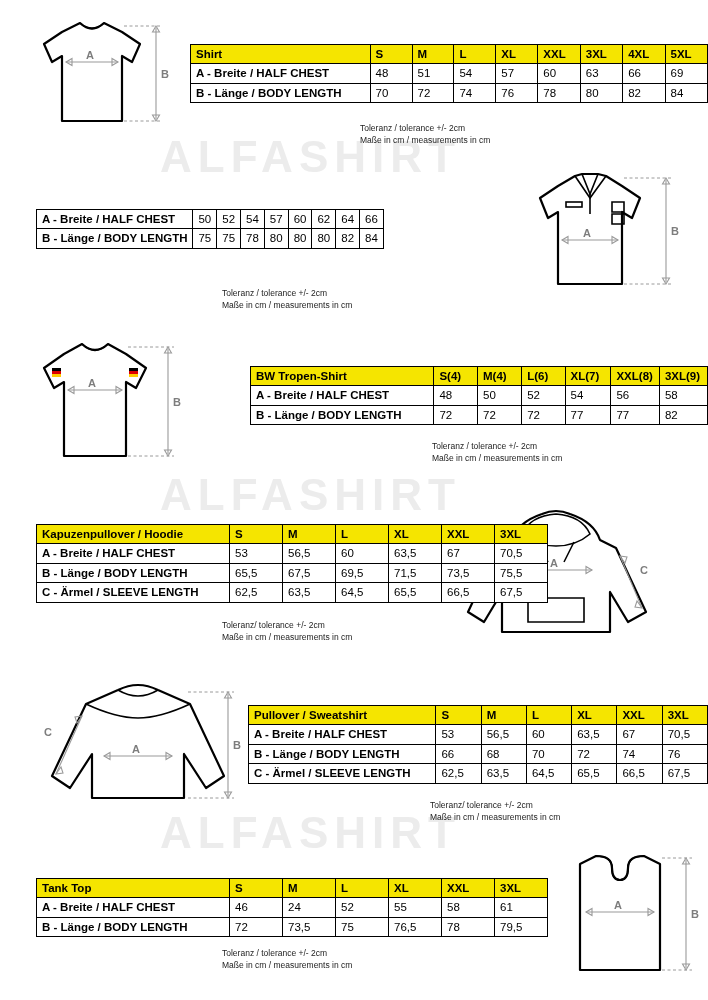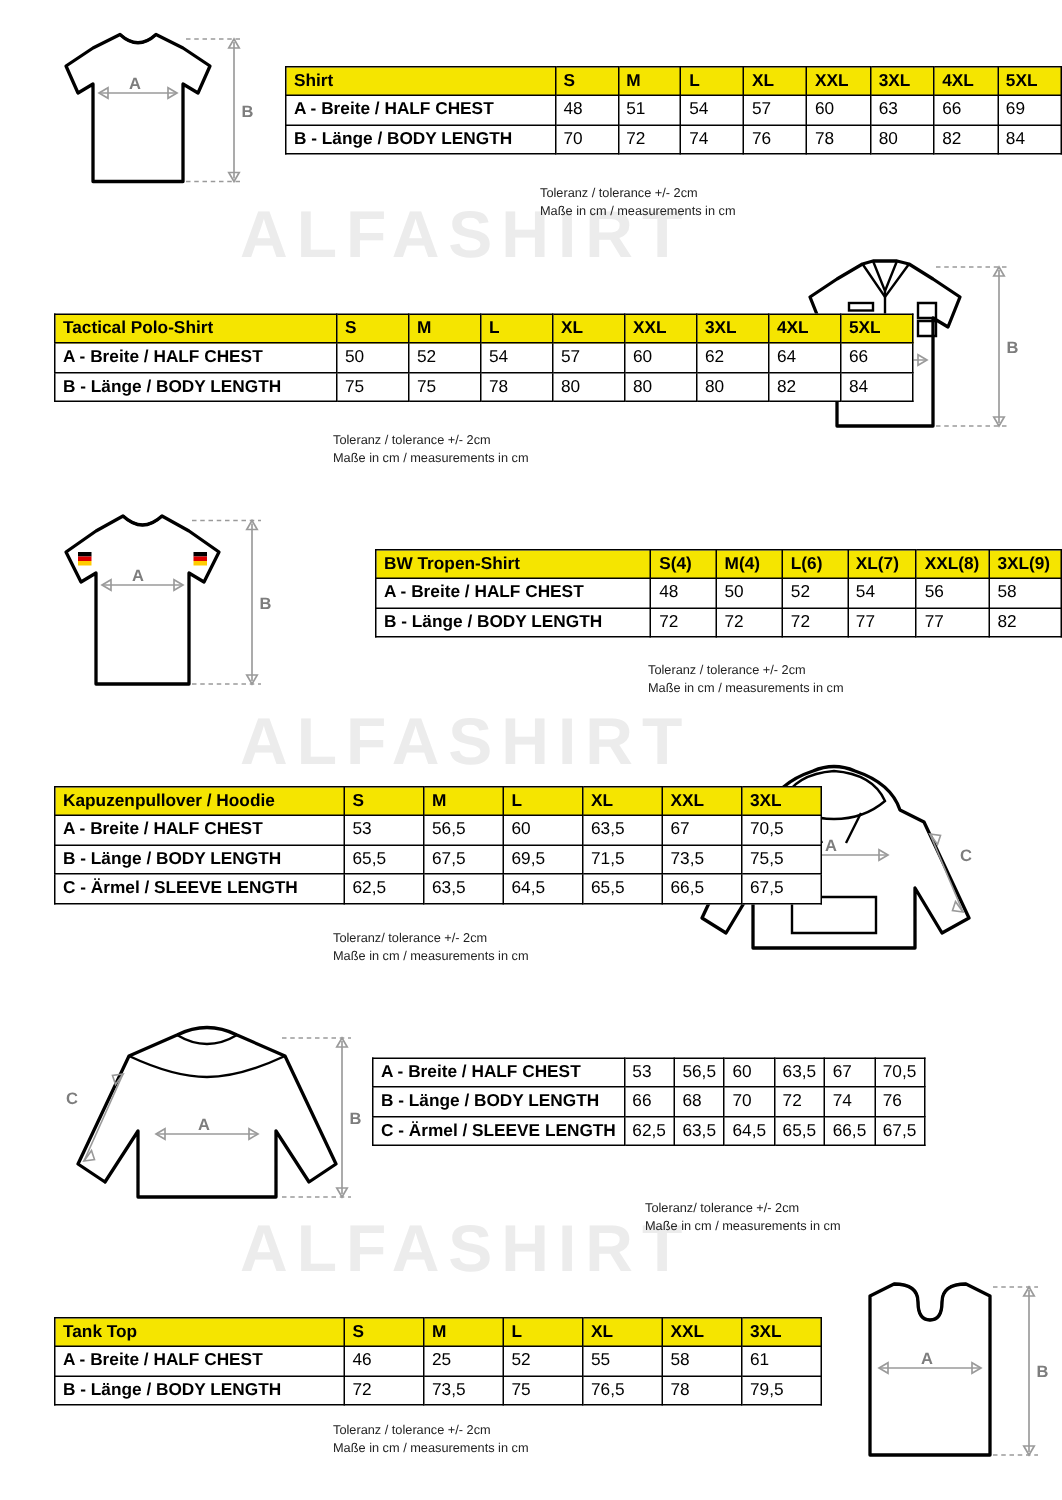--- a/index.html
+++ b/index.html
@@ -122,31 +122,20 @@
       <td class="val">82</td>
       <td class="val">84</td>
     </tr>
   </tbody>
     </table>
   <div class="note" style="left:360px;top:123px;">Toleranz / tolerance +/- 2cm</div>
   <div class="note" style="left:360px;top:135px;">Maße in cm / measurements in cm</div>
 
   <table class="tbl" style="left:36px;top:209px;">
     <tbody>
-        <tr class="hdr">
-      <td class="lbl" style="width:177px;">Tactical Polo-Shirt</td>
-      <td class="val" style="width:37px;">S</td>
-      <td class="val" style="width:37px;">M</td>
-      <td class="val" style="width:37px;">L</td>
-      <td class="val" style="width:37px;">XL</td>
-      <td class="val" style="width:37px;">XXL</td>
-      <td class="val" style="width:37px;">3XL</td>
-      <td class="val" style="width:37px;">4XL</td>
-      <td class="val" style="width:37px;">5XL</td>
-    </tr>
     <tr>
       <td class="lbl">A -  Breite / HALF CHEST</td>
       <td class="val">50</td>
       <td class="val">52</td>
       <td class="val">54</td>
       <td class="val">57</td>
       <td class="val">60</td>
       <td class="val">62</td>
       <td class="val">64</td>
       <td class="val">66</td>
@@ -339,20 +328,29 @@
 
       <line class="dim" x1="44" y1="44" x2="18" y2="102"></line>
       <path class="dim" d="M44 44 l-7 1 l2 6 z" fill="#9a9a9a" stroke="none"></path>
       <path class="dim" d="M18 102 l7 -1 l-2 -6 z" fill="#9a9a9a" stroke="none"></path>
       <text class="dlabel" x="6" y="64">C</text>
     </svg>
   </div>
 
   <table class="tbl" style="left:248px;top:705px;">
     <tbody>
+        <tr class="hdr">
+      <td class="lbl" style="width:186px;">Pullover / Sweatshirt</td>
+      <td class="val" style="width:40px;">S</td>
+      <td class="val" style="width:40px;">M</td>
+      <td class="val" style="width:40px;">L</td>
+      <td class="val" style="width:40px;">XL</td>
+      <td class="val" style="width:40px;">XXL</td>
+      <td class="val" style="width:40px;">3XL</td>
+    </tr>
     <tr>
       <td class="lbl">A -  Breite / HALF CHEST</td>
       <td class="val">53</td>
       <td class="val">56,5</td>
       <td class="val">60</td>
       <td class="val">63,5</td>
       <td class="val">67</td>
       <td class="val">70,5</td>
     </tr>
     <tr>
@@ -385,21 +383,21 @@
       <td class="val" style="width:42px;">S</td>
       <td class="val" style="width:42px;">M</td>
       <td class="val" style="width:42px;">L</td>
       <td class="val" style="width:42px;">XL</td>
       <td class="val" style="width:42px;">XXL</td>
       <td class="val" style="width:42px;">3XL</td>
     </tr>
     <tr>
       <td class="lbl">A -  Breite / HALF CHEST</td>
       <td class="val">46</td>
-      <td class="val">25</td>
+      <td class="val">24</td>
       <td class="val">52</td>
       <td class="val">55</td>
       <td class="val">58</td>
       <td class="val">61</td>
     </tr>
     <tr>
       <td class="lbl">B -  Länge / BODY LENGTH</td>
       <td class="val">72</td>
       <td class="val">73,5</td>
       <td class="val">75</td>

